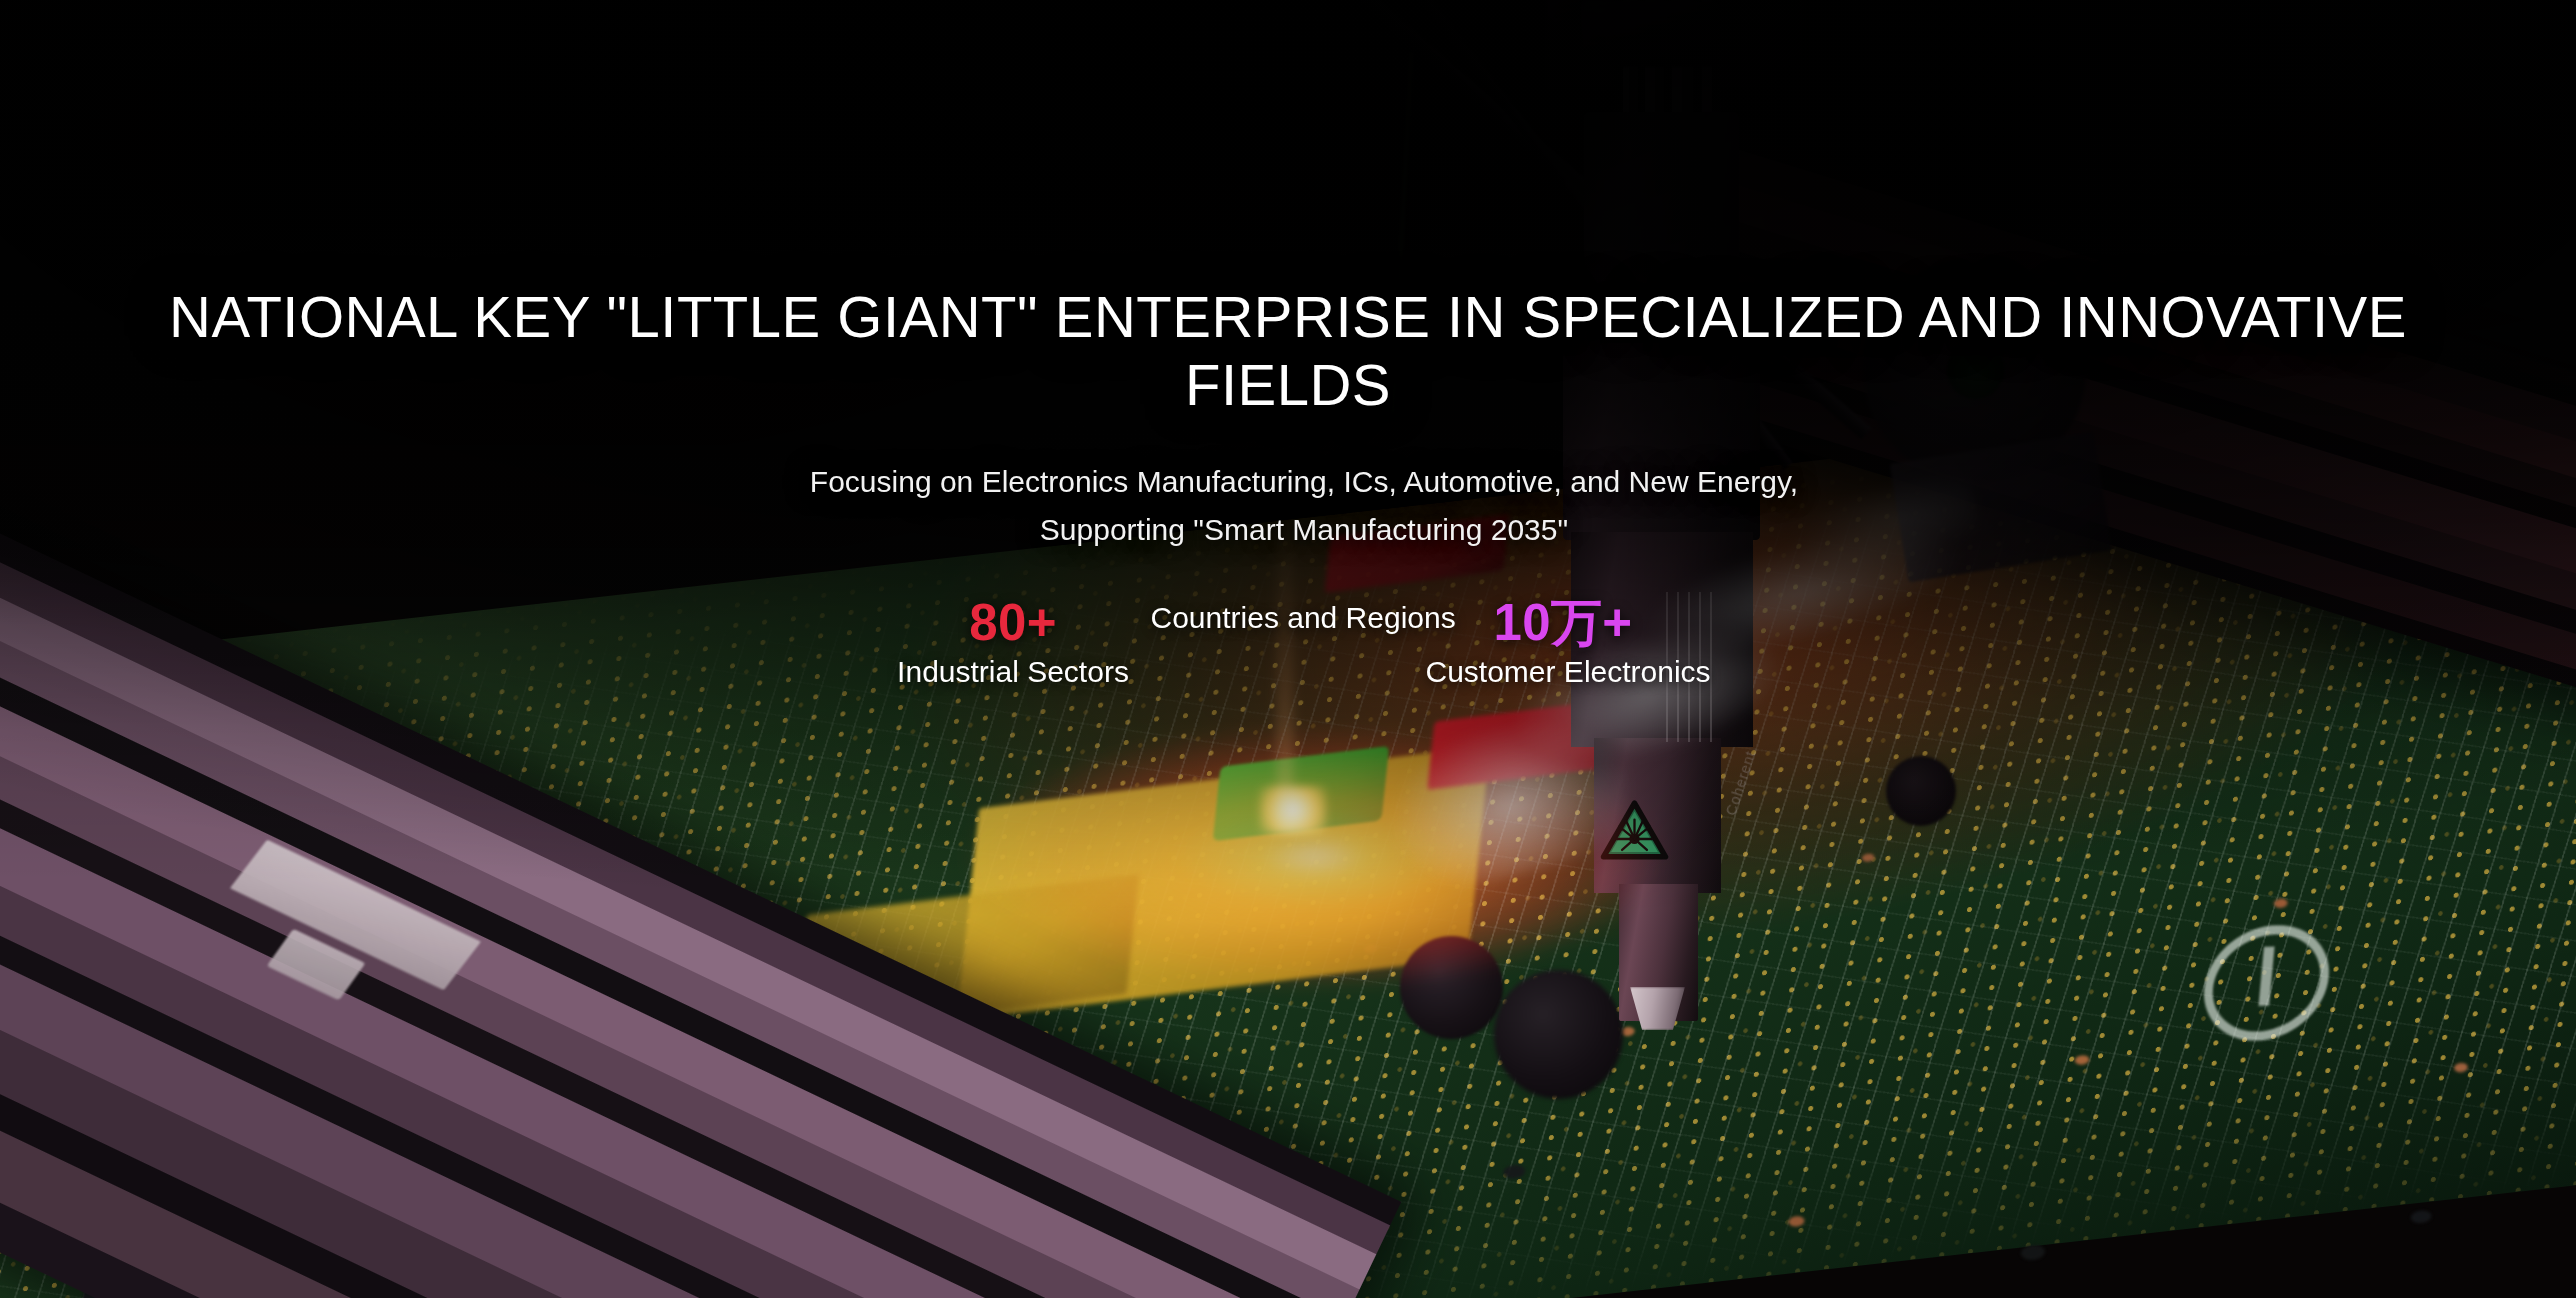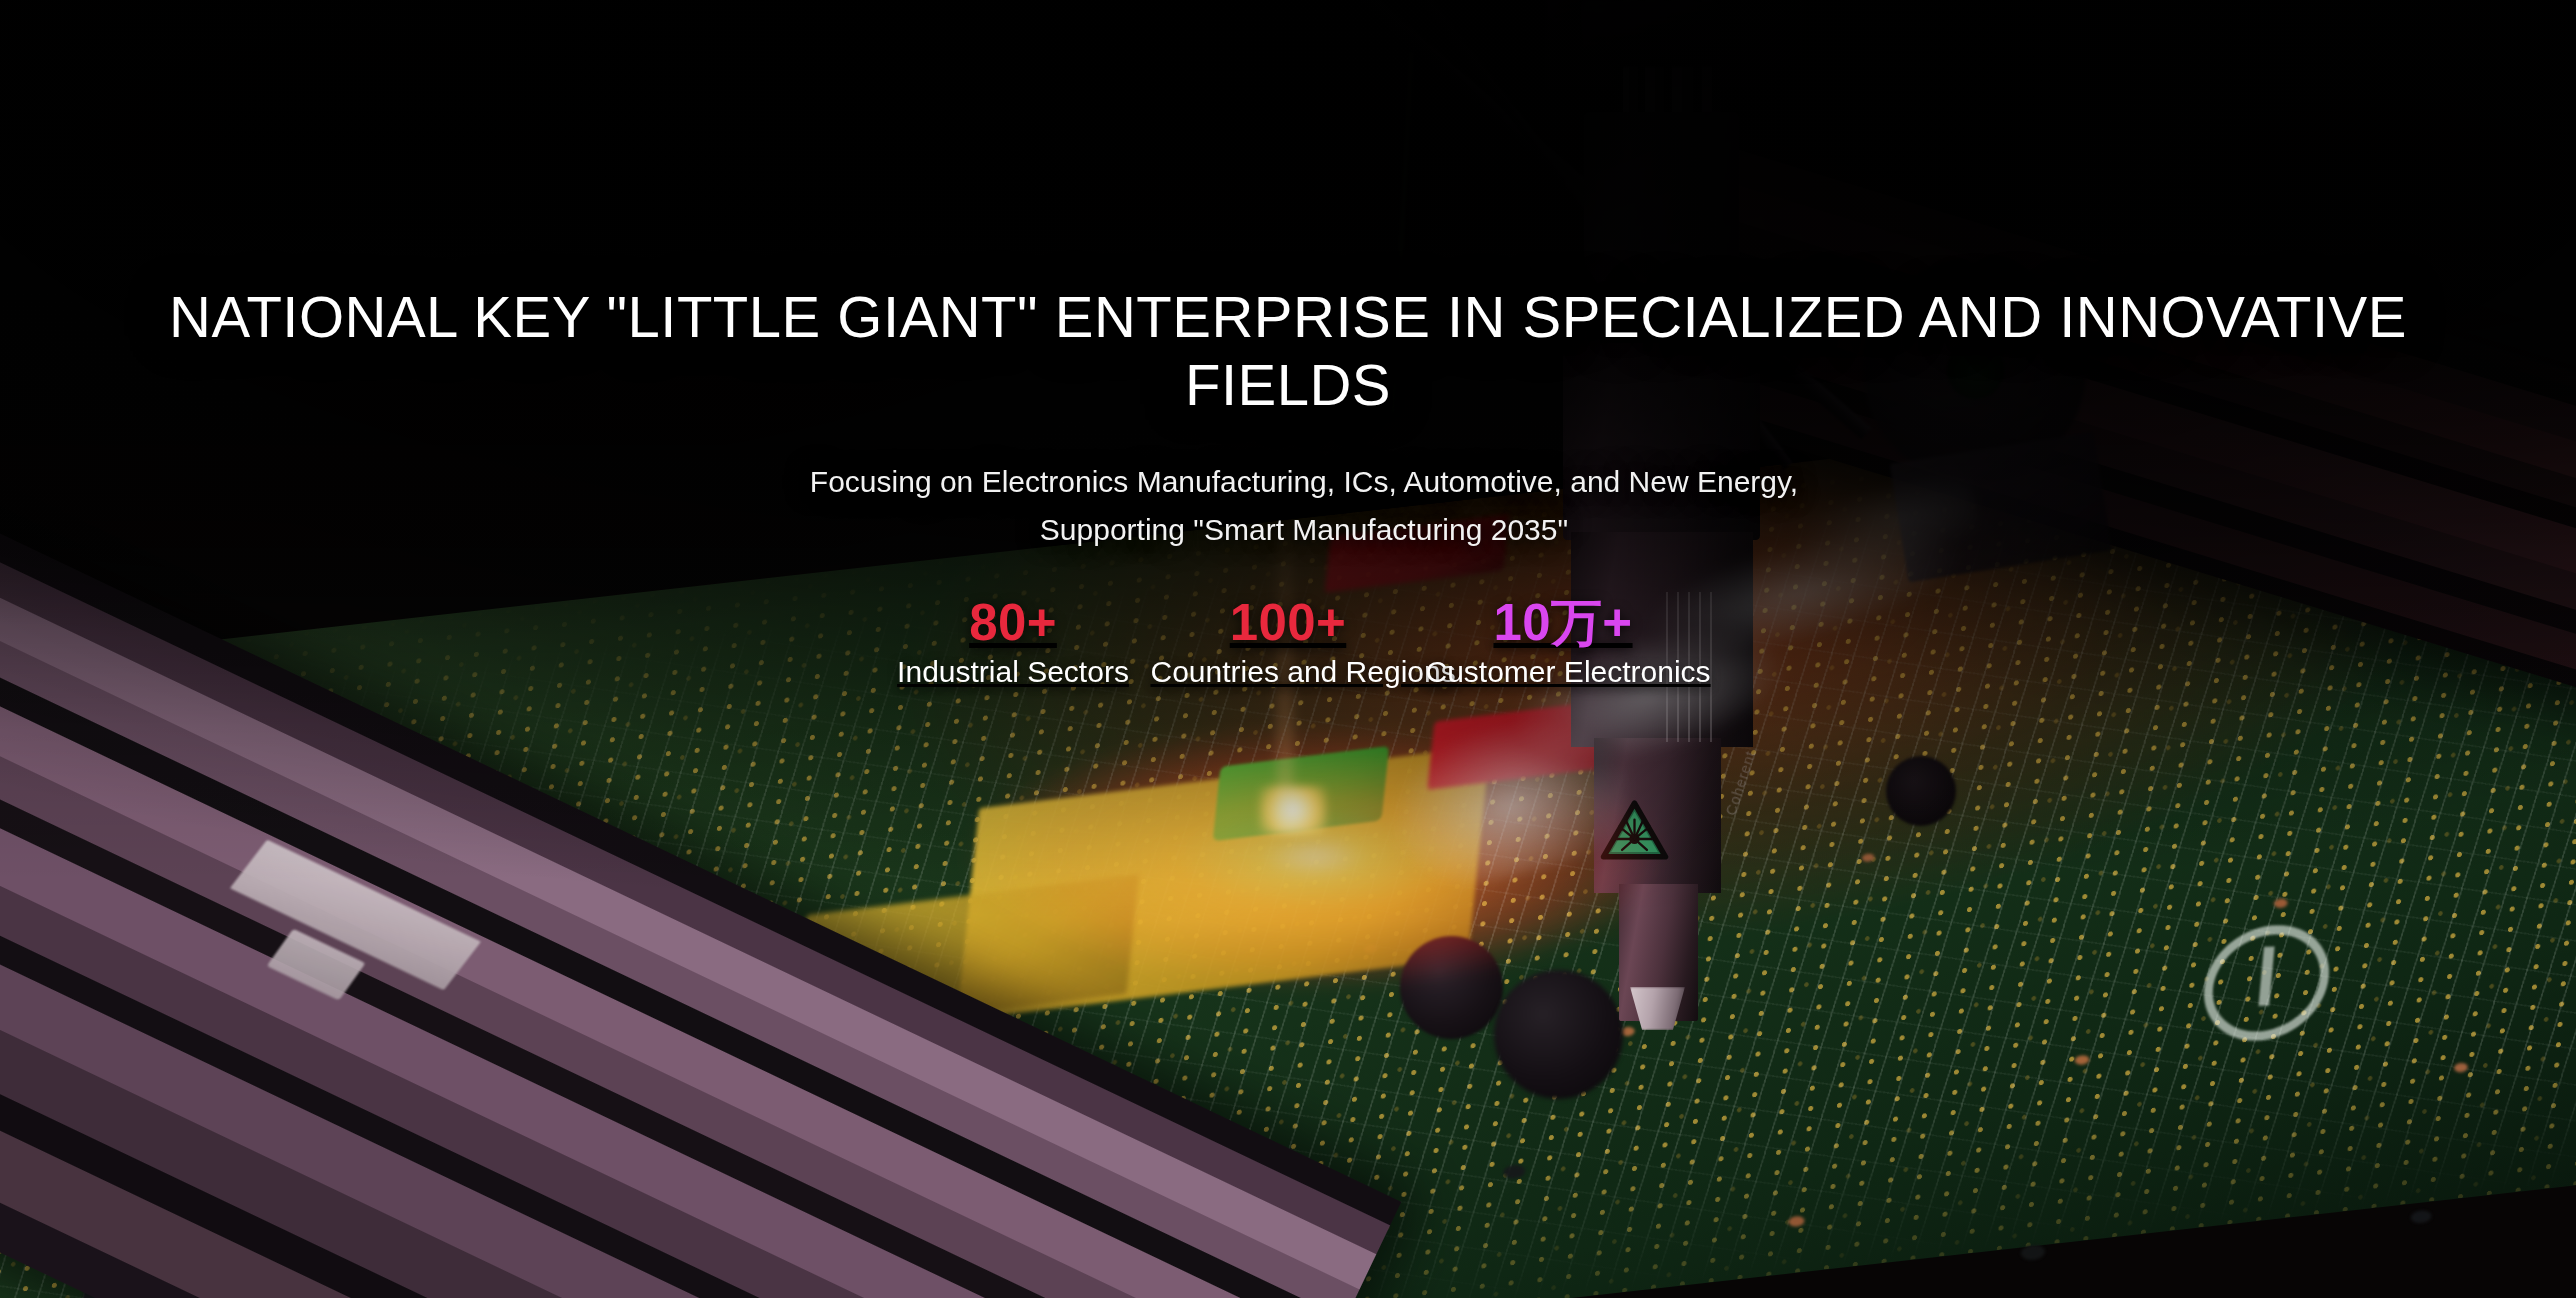--- a/index.html
+++ b/index.html
@@ -493,21 +493,21 @@
   }
   .hero-sub .line { display:block; }
 
   .stats {
     margin-top:41px;
     display:flex;
     justify-content:center;
     align-items:flex-start;
     gap:0;
   }
-  .stat { width:275px;text-decoration:underline; }
+  .stat { width:275px; }
   .stat-value {
     font-size:51px;
     font-weight:700;
     line-height:1.05;
     letter-spacing:0.4px;
     text-shadow:0 1.7px 12px rgba(0,0,0,.8);
   }
   .stat-label {
     margin-top:5.2px;
     color:#ffffff;
@@ -607,21 +607,20 @@
     </div>
 
     <div class="stats">
 
       <div class="stat">
         <div class="stat-value" style="color:#E8283D">80+</div>
         <div class="stat-label">Industrial Sectors</div>
       </div>
 
       <div class="stat">
-        <div class="stat-value" style="color:#E8283D">100+</div>
         <div class="stat-label">Countries and Regions</div>
       </div>
 
       <div class="stat">
         <div class="stat-value" style="color:#d946ef">10万+</div>
         <div class="stat-label">Customer Electronics</div>
       </div>
 
     </div>
   </div>

